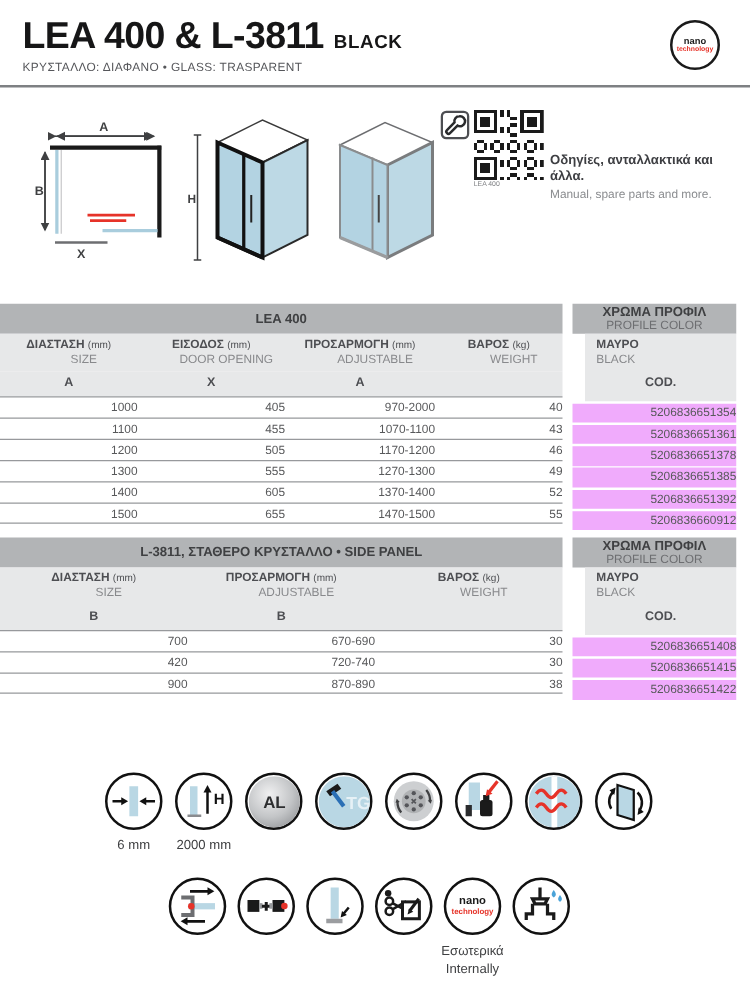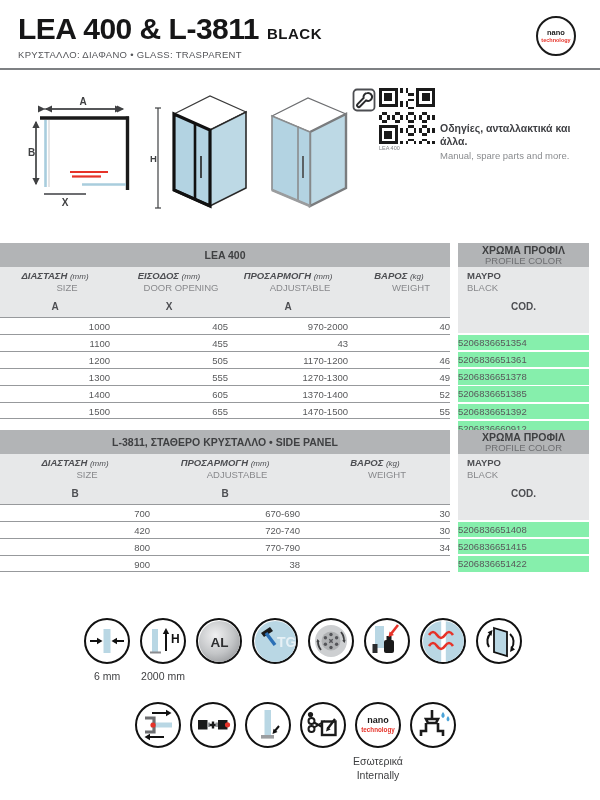--- a/index.html
+++ b/index.html
@@ -46,36 +46,36 @@
     height:24px; background:#b2b4b6; color:#3f4042;
     display:flex; align-items:center; justify-content:center;
     font-size:10.5px; font-weight:bold;
   }
   .band.side { flex-direction:column; line-height:1.15; }
   .band.side .b2 { font-weight:normal; color:#6d6e71; font-size:9.5px; }
   .cols { display:grid; background:#e7e8e9; height:30px; }
   .t1 .cols, .t1 .dims, .t1 .drow { grid-template-columns:110px 118px 120px 102px; }
   .t2 .cols, .t2 .dims, .t2 .drow { grid-template-columns:150px 150px 150px; }
   .colcell { text-align:center; padding-top:3px; line-height:1.25; }
-  .colcell .gr { font-size:9.5px; font-weight:bold; color:#4d4e52;font-style:italic; }
+  .colcell .gr { font-size:9.5px; font-weight:bold; color:#4d4e52; }
   .colcell .gr .unit { font-weight:normal; font-size:8px; }
   .colcell .en { font-size:9.5px; color:#88898c;padding-left:24px; }
   .dims { display:grid; background:#e7e8e9; height:20px; }
   .dimcell { text-align:center; font-size:10px; font-weight:bold; color:#4d4e52; padding-top:4px; }
   .drow { display:grid; height:17px; border-top:1.4px solid #97999c; }
   .drow:last-child { border-bottom:1.4px solid #97999c; }
   .dcell { text-align:right; font-size:9.5px; color:#58595b; padding-top:3px; }
-  .side-info { background:#e7e8e9; height:66px; }
+  .side-info { background:#e7e8e9; height:54px;margin-left:10px; }
   .side-color { padding:3px 0 0 9px; line-height:1.25; }
   .side-color .gr { font-size:9.5px; font-weight:bold; color:#4d4e52; }
   .side-color .en { font-size:9.5px; color:#88898c; }
   .side-cod { text-align:center; font-size:10px; font-weight:bold; color:#4d4e52; padding-top:7px; }
   .code-cell {
-    height:15.4px; margin-top:1.8px; background:#86efac;
-    text-align:left; font-size:9.5px; color:#58595b; line-height:15.4px;
+    height:15.4px; margin-top:1.8px; background:#f0abfc;
+    text-align:right; font-size:9.5px; color:#58595b; line-height:15.4px;
   }
 
   
   .icons-row { position:absolute; display:flex; gap:10px; }
   .icons-row.r1 { left:84px; top:618px; }
   .icons-row.r2 { left:135px; top:702px; gap:9px; }
   .feat { width:46px; display:flex; flex-direction:column; align-items:center; }
   .feat-circle {
     width:46px; height:46px; border:2.6px solid #111; border-radius:50%;
     background:#fff; display:flex; align-items:center; justify-content:center; overflow:hidden;
@@ -305,20 +305,21 @@
       </div>
       <div class="drow">
         <div class="dcell">1000</div>
           <div class="dcell">405</div>
           <div class="dcell">970-2000</div>
           <div class="dcell">40</div>
       </div>
       <div class="drow">
         <div class="dcell">1100</div>
           <div class="dcell">455</div>
+          <div class="dcell">1070-1100</div>
           <div class="dcell">43</div>
       </div>
       <div class="drow">
         <div class="dcell">1200</div>
           <div class="dcell">505</div>
           <div class="dcell">1170-1200</div>
           <div class="dcell">46</div>
       </div>
       <div class="drow">
         <div class="dcell">1300</div>
@@ -386,26 +387,22 @@
         <div class="dcell">700</div>
           <div class="dcell">670-690</div>
           <div class="dcell">30</div>
       </div>
       <div class="drow">
         <div class="dcell">420</div>
           <div class="dcell">720-740</div>
           <div class="dcell">30</div>
       </div>
       <div class="drow">
-        <div class="dcell">800</div>
-          <div class="dcell">770-790</div>
-          <div class="dcell">34</div>
-      </div>
-      <div class="drow">
         <div class="dcell">900</div>
+          <div class="dcell">870-890</div>
           <div class="dcell">38</div>
       </div>
     </div>
     <div class="t-side">
       <div class="band side">
         <div>ΧΡΩΜΑ ΠΡΟΦΙΛ</div>
         <div class="b2">PROFILE COLOR</div>
       </div>
       <div class="side-info">
         <div class="side-color">

